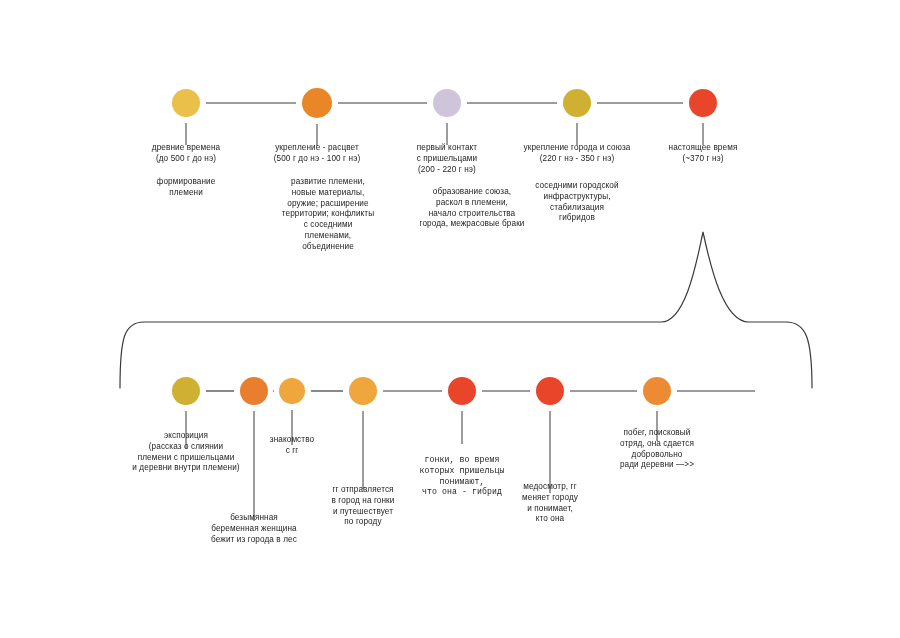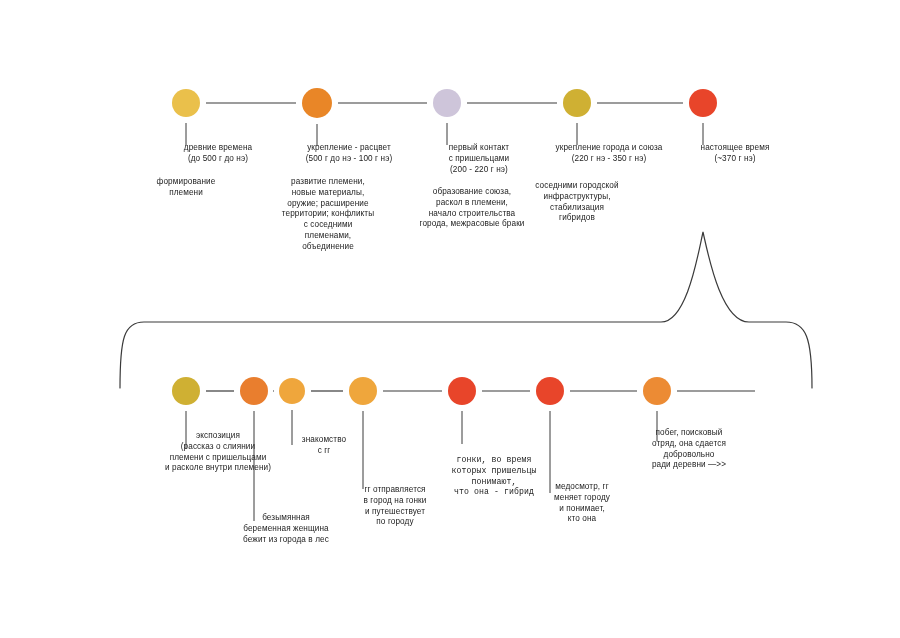--- a/index.html
+++ b/index.html
@@ -37,21 +37,20 @@
     position: absolute;
     text-align: center;
     transform: translateX(-50%);
     line-height: 1.32;
     white-space: pre-line;
     letter-spacing: 0.1px;
   }
   .label.title {
     font-size: 8.2px;
     color: #232323;
-    margin-left: 32px;
   }
   .label.desc {
     font-size: 8.2px;
     color: #232323;
   }
 </style>
 </head>
 <body>
 
 <div id="stage">
@@ -124,21 +123,21 @@
 (220 г нэ - 350 г нэ)</div>
       <div class="label desc" style="left: 577px; top: 181px; width: 146px;">соседними городской
 инфраструктуры,
 стабилизация
 гибридов</div>
       <div class="label title" style="left: 703px; top: 143px; width: 110px;">настоящее время
 (~370 г нэ)</div>
       <div class="label title" style="left: 186px; top: 431px; width: 168px;">экспозиция
 (рассказ о слиянии
 племени с пришельцами
-и расколе внутри племени)</div>
+и деревни внутри племени)</div>
       <div class="label title" style="left: 254px; top: 513px; width: 130px;">безымянная
 беременная женщина
 бежит из города в лес</div>
       <div class="label title" style="left: 292px; top: 435px; width: 86px;">знакомство
 с гг</div>
       <div class="label title" style="left: 363px; top: 485px; width: 104px;">гг отправляется
 в город на гонки
 и путешествует
 по городу</div>
       <div class="label title" style="left: 462px; top: 455px; width: 118px; font-family: Liberation Mono, monospace;">гонки, во время

